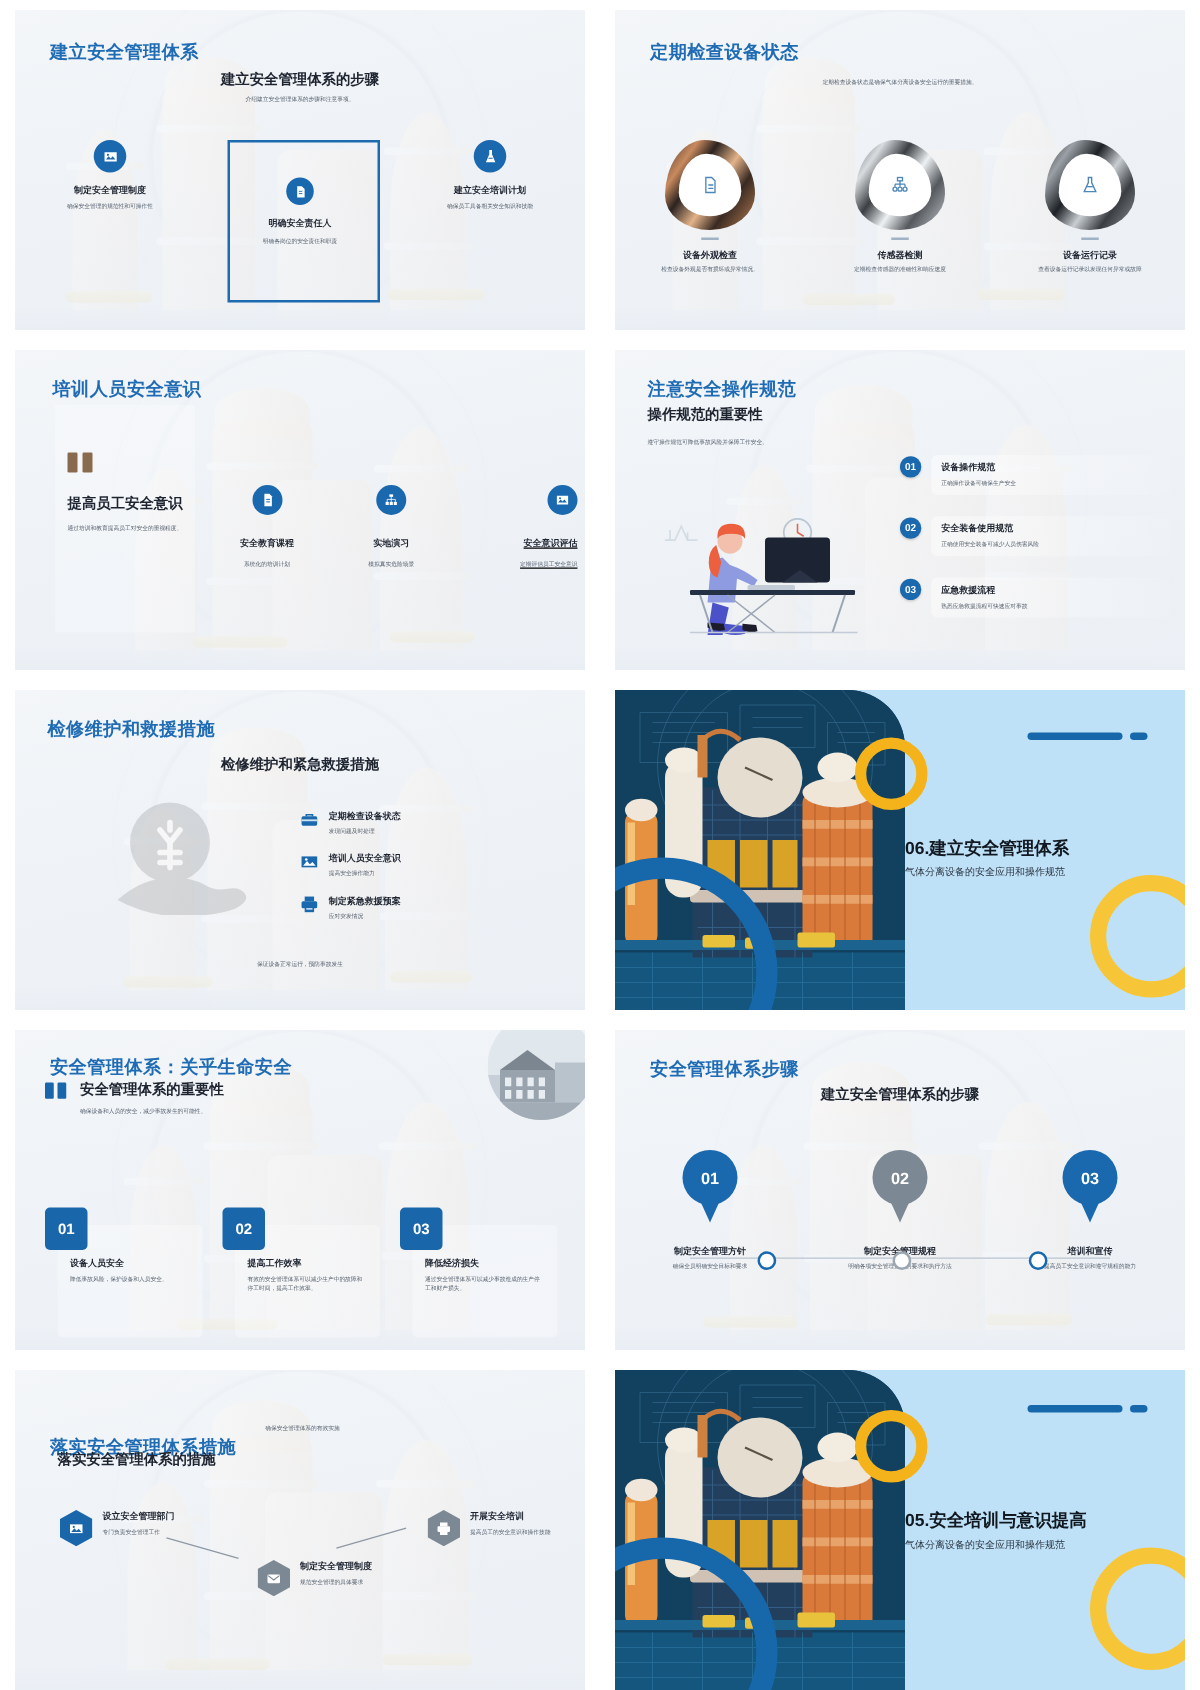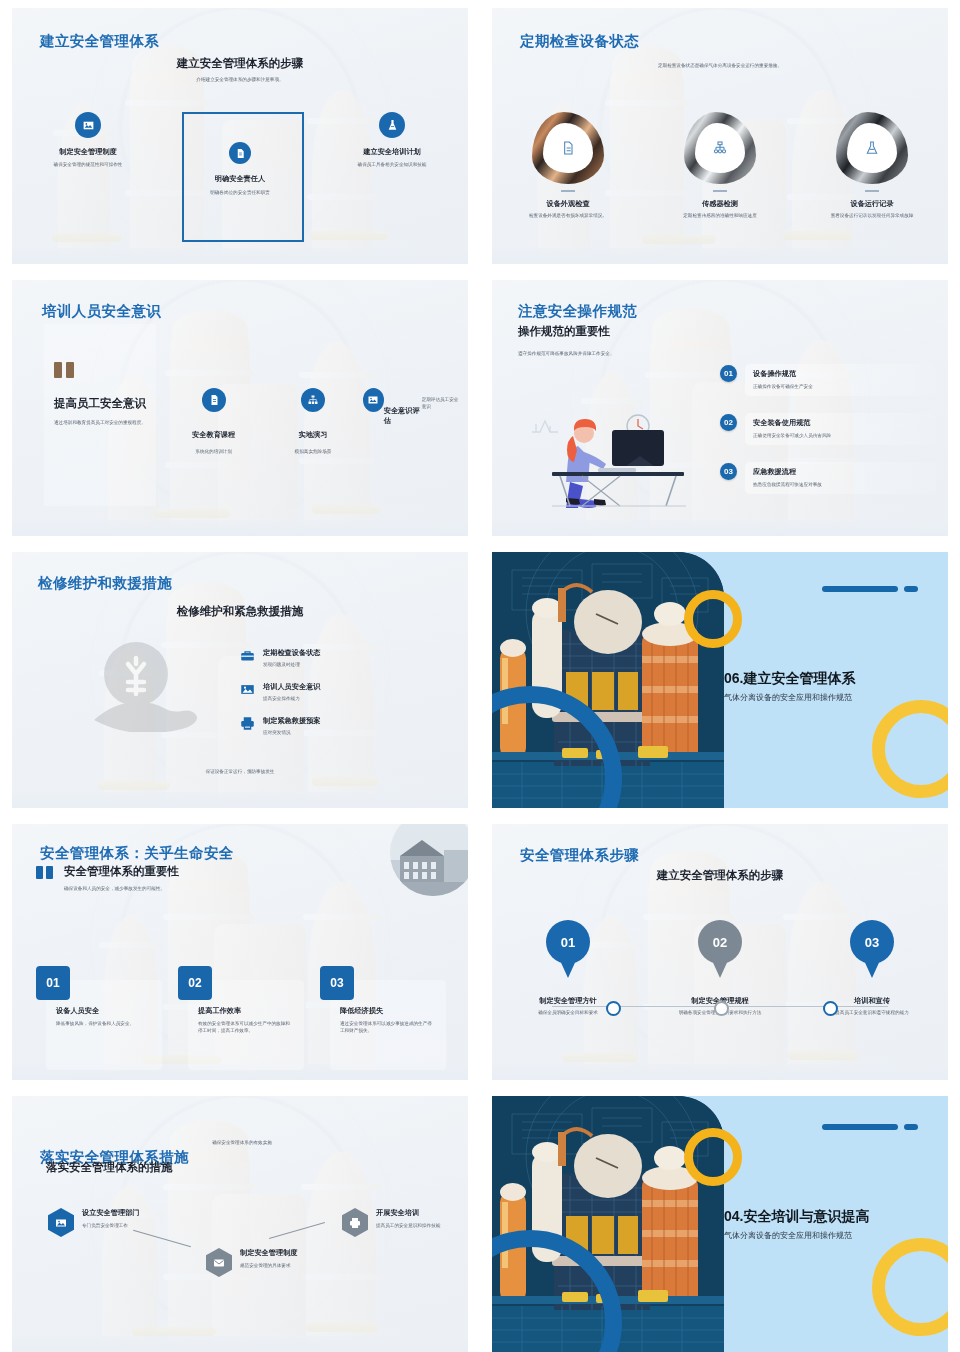--- a/index.html
+++ b/index.html
@@ -314,21 +314,21 @@
               <rect x="9" y="3" width="6" height="4"></rect>
               <rect x="3" y="15" width="5" height="5"></rect>
               <rect x="9.5" y="15" width="5" height="5"></rect>
               <rect x="16" y="15" width="5" height="5"></rect>
               <path d="M12 7v4M5.5 11h13M5.5 11v4M12 11v4M18.5 11v4" stroke="#fff" stroke-width="1.3"></path>
             </svg>
           </div>
         <div class="h3" style="margin-top:18px;">实地演习</div>
         <div class="p" style="margin-top:9px;">模拟真实危险场景</div>
       </div>
-      <div style="flex:1;display:flex;flex-direction:row;align-items:flex-start;">
+      <div style="flex:1;display:flex;flex-direction:column;align-items:flex-end;text-decoration:underline;">
         <div class="ico" style="width:24px;height:24px;">
           <svg width="12" height="12" viewBox="0 0 24 24">
               <path d="M3 5h18v14H3z" fill="#fff"></path>
               <path d="M5 16l4-5 3 3.5L15 11l4 5z" fill="#1a68ae"></path>
               <circle cx="8" cy="9" r="1.6" fill="#1a68ae"></circle>
             </svg>
           </div>
         <div class="h3" style="margin-top:18px;">安全意识评估</div>
         <div class="p" style="margin-top:9px;">定期评估员工安全意识</div>
       </div>
@@ -782,17 +782,17 @@
         <g stroke="#2a749f" stroke-width=".8" opacity=".7">
             <path d="M0 222h232M0 234h232M0 246h232M30 210v46M70 210v46M110 210v46M150 210v46M190 210v46"></path>
           </g>
       </svg>
       <div class="arc"></div>
     </div>
     <div class="ring-y" style="left:192px;top:32px;"></div>
     <div class="ring-y2" style="top:142px;"></div>
     <div class="bar" style="left:330px;top:28px;width:76px;"></div>
     <div class="bar" style="left:412px;top:28px;width:14px;"></div>
-    <div class="sectitle" style="left:232px;top:112px;">04.安全培训与意识提高</div>
+    <div class="sectitle" style="left:232px;top:112px;">05.安全培训与意识提高</div>
     <div class="secsub" style="left:232px;top:134px;">气体分离设备的安全应用和操作规范</div>
   </div>
 
 </div>
 
 </body></html>

